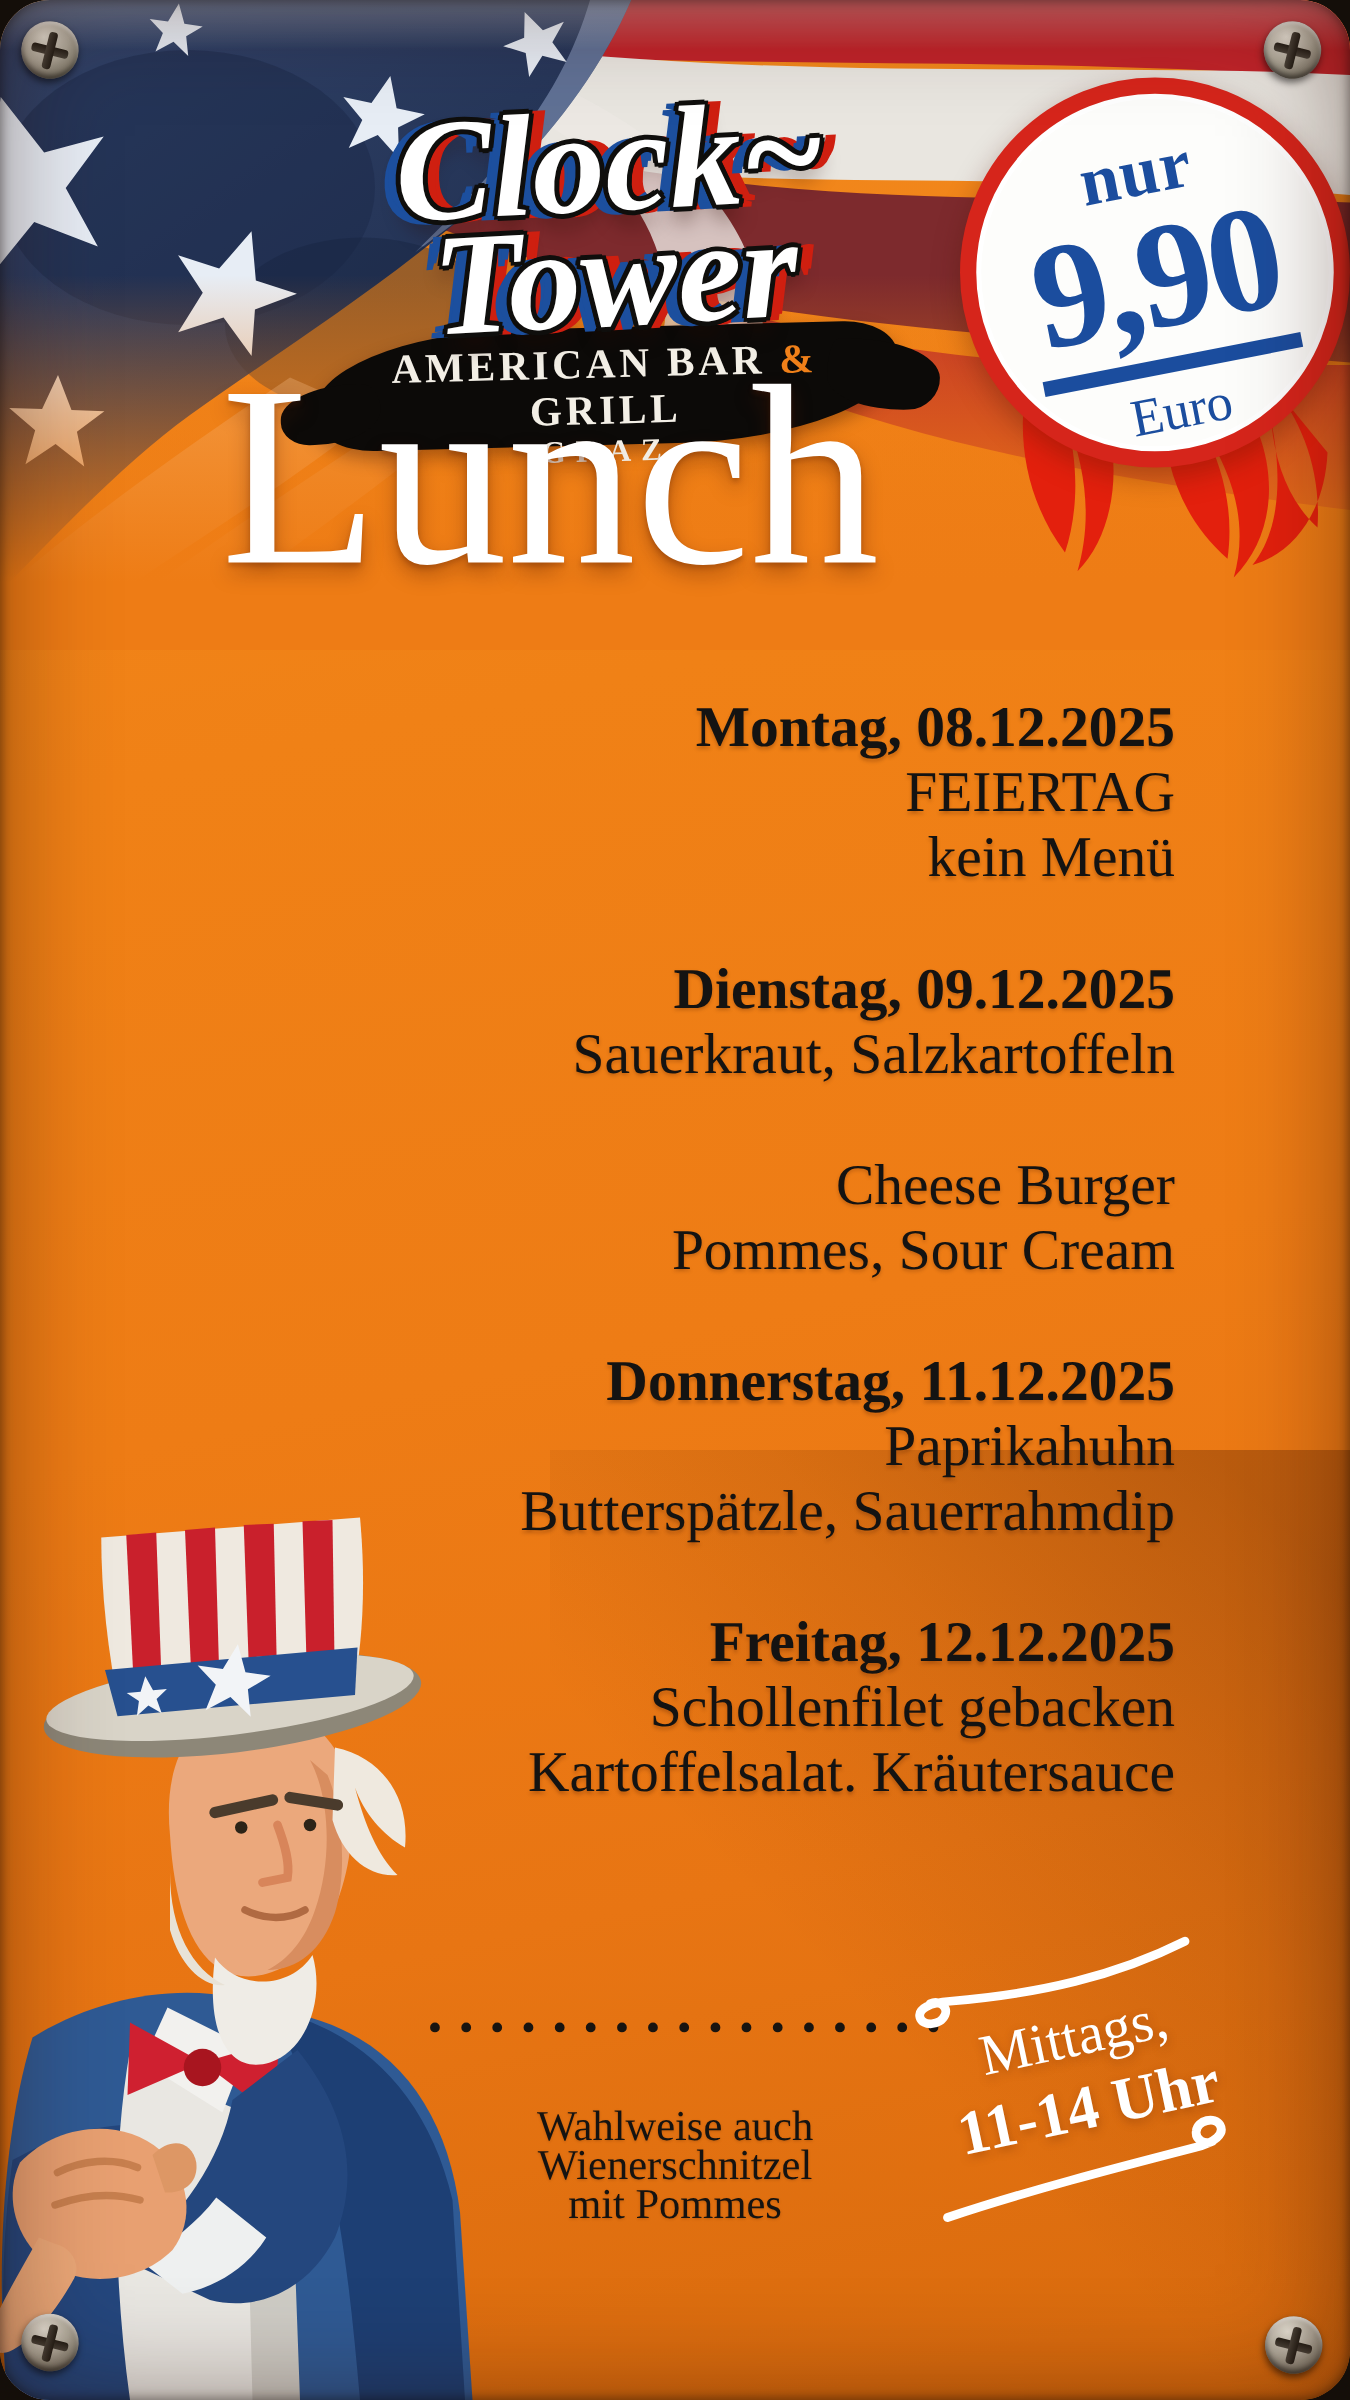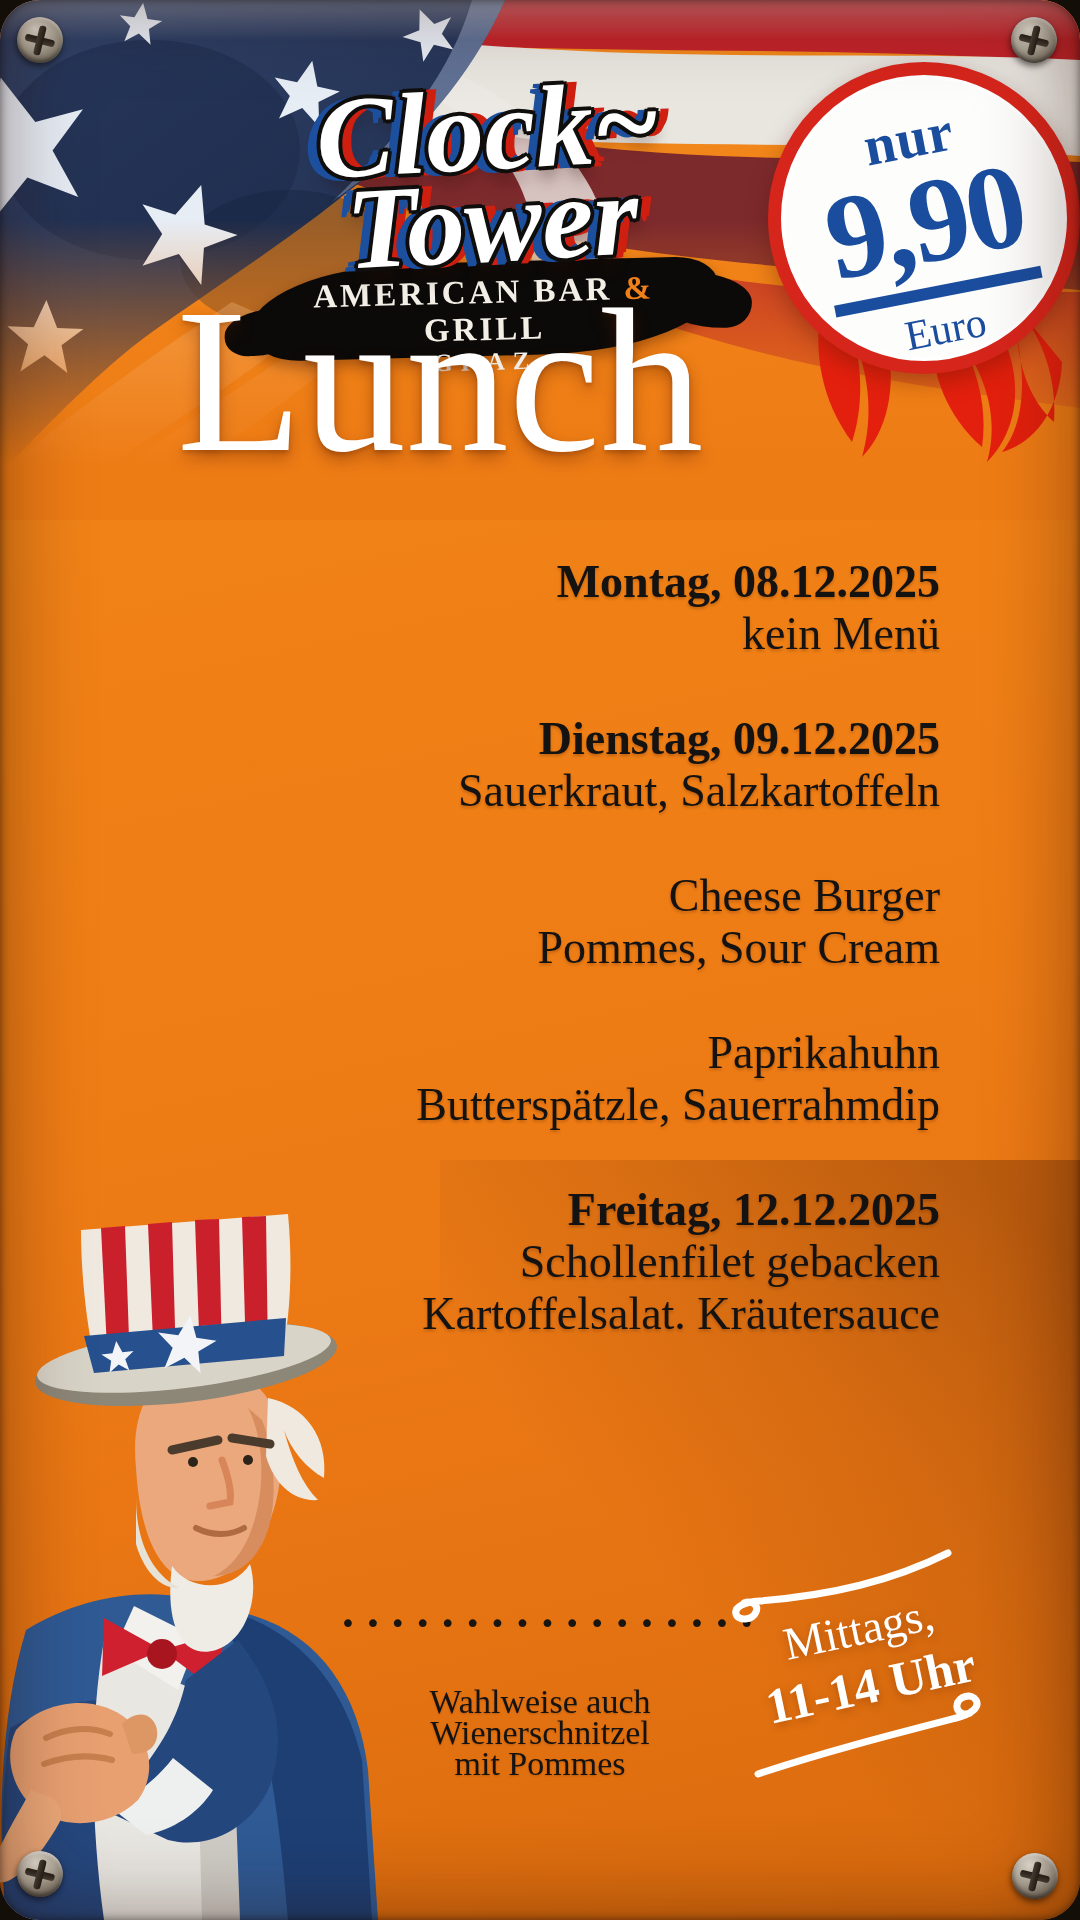--- a/index.html
+++ b/index.html
@@ -161,31 +161,33 @@
       <span>GRILL</span>
     </div>
     <div class="banner-l2">GRAZ</div>
   </div>
 
   <div class="title">Lunch</div>
 
   <div class="menu">
     <div class="menu-block">
       <div class="menu-day">Montag, 08.12.2025</div>
+      <div class="menu-line">FEIERTAG</div>
       <div class="menu-line">kein Menü</div>
     </div>
     <div class="menu-block">
       <div class="menu-day">Dienstag, 09.12.2025</div>
       <div class="menu-line">Sauerkraut, Salzkartoffeln</div>
     </div>
     <div class="menu-block">
       <div class="menu-line">Cheese Burger</div>
       <div class="menu-line">Pommes, Sour Cream</div>
     </div>
     <div class="menu-block">
+      <div class="menu-day">Donnerstag, 11.12.2025</div>
       <div class="menu-line">Paprikahuhn</div>
       <div class="menu-line">Butterspätzle, Sauerrahmdip</div>
     </div>
     <div class="menu-block">
       <div class="menu-day">Freitag, 12.12.2025</div>
       <div class="menu-line">Schollenfilet gebacken</div>
       <div class="menu-line">Kartoffelsalat. Kräutersauce</div>
     </div>
   </div>
 

